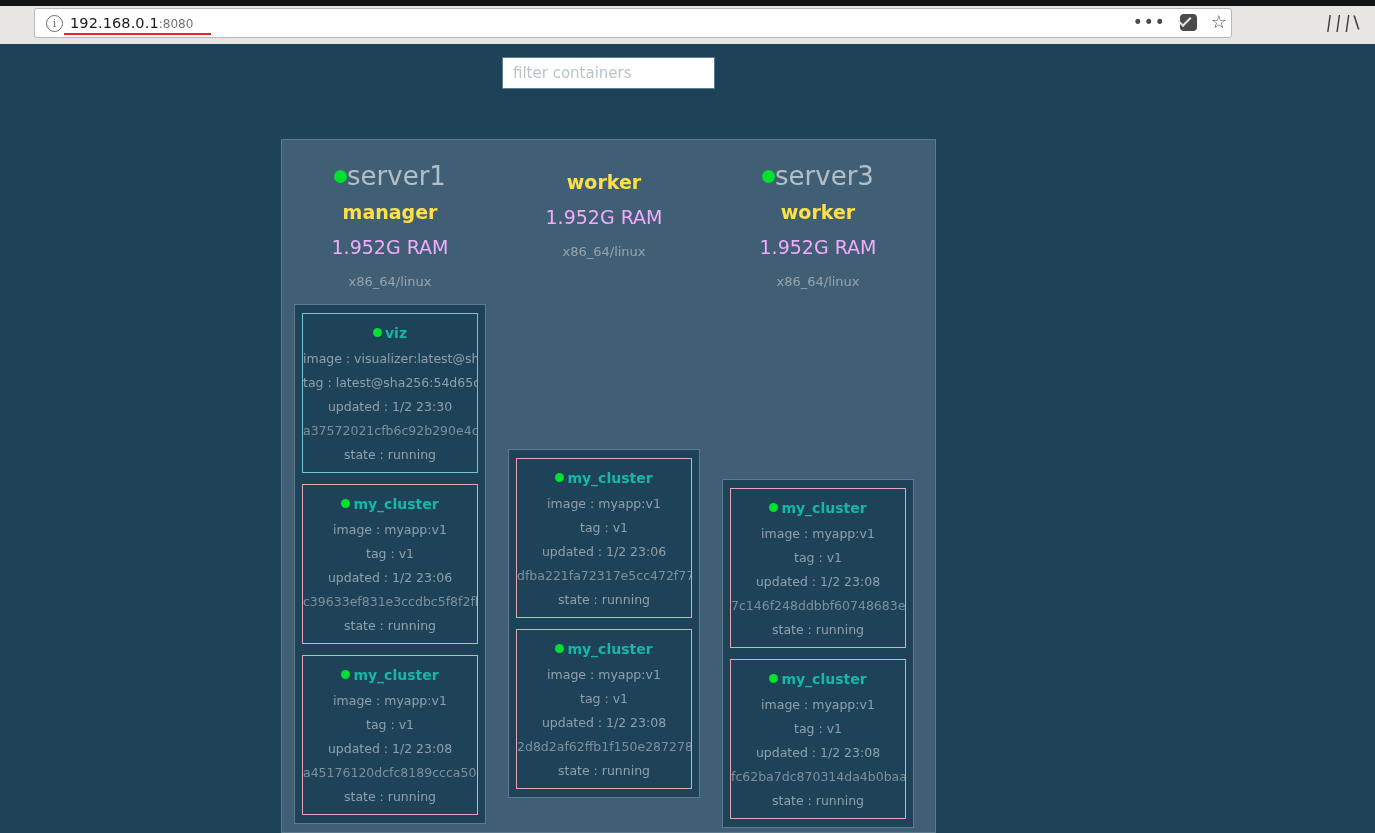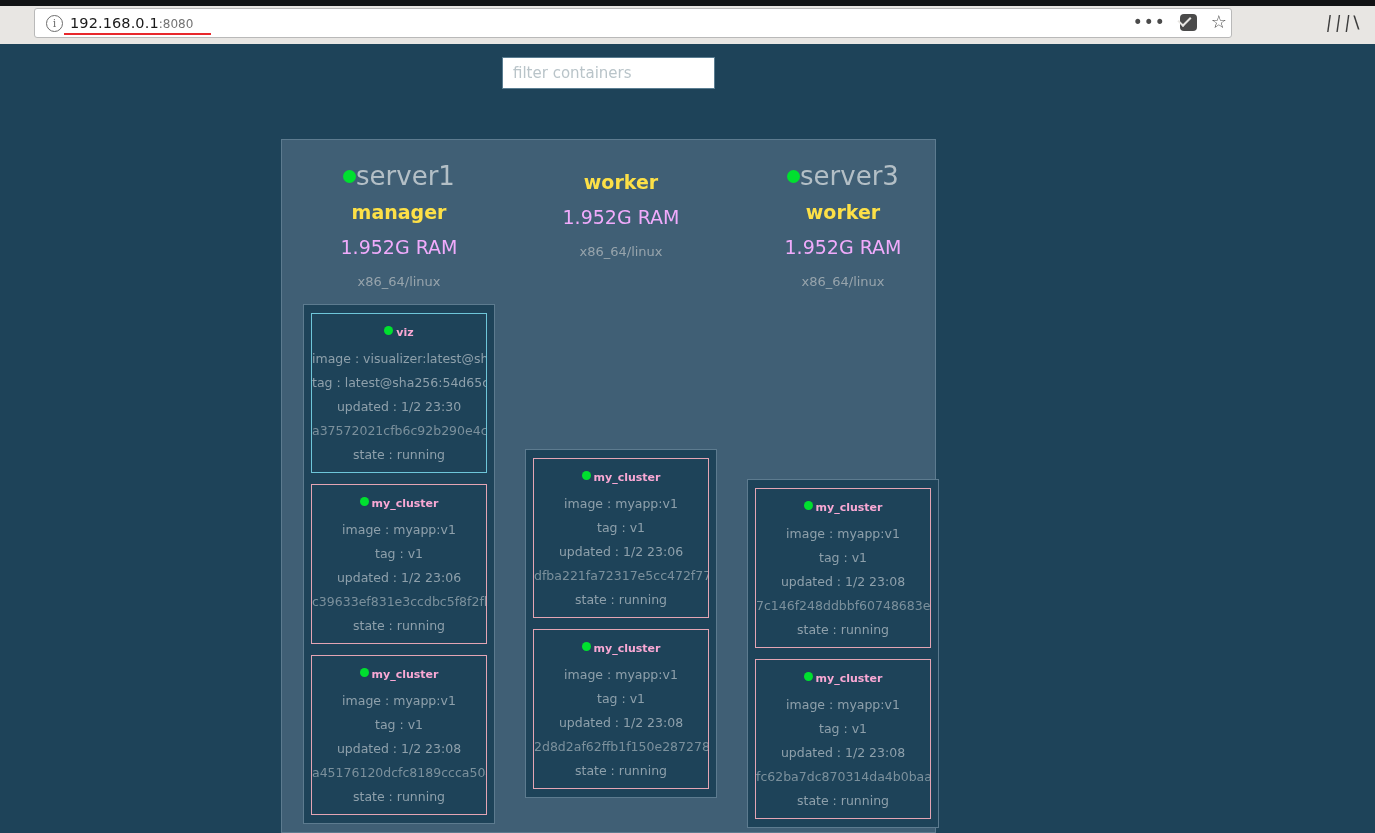--- a/index.html
+++ b/index.html
@@ -64,21 +64,21 @@
     font-family:"DejaVu Sans","Liberation Sans",sans-serif;font-size:15px;color:#2b2b2b;
   }
   .filter-input::placeholder{color:#b9c4c9;}
 
   .swarm-panel{
     position:absolute;left:281px;top:95px;width:655px;height:694px;
     background:#405f75;border:1px solid #5d7b8f;box-sizing:border-box;
   }
   .nodes-row{
     position:absolute;left:0;top:0;width:655px;
-    display:flex;gap:12px;padding-left:12px;box-sizing:border-box;
+    display:flex;gap:4px;padding-left:3px;box-sizing:border-box;
   }
   .node{width:210px;box-sizing:border-box;}
 
   .node-head{text-align:center;padding-top:21px;}
   .node-name{font-size:26px;color:#b3bfc6;line-height:30px;white-space:nowrap;}
   .dot{
     display:inline-block;width:13px;height:13px;border-radius:50%;
     background:#00e02f;vertical-align:2px;
   }
   .node-role{
@@ -98,21 +98,21 @@
   .container-card{
     border:1px solid #e4a5b4;background:#1e4359;
     margin:0 0 11px 0;padding:9px 0 9px 0;
     height:160px;box-sizing:border-box;overflow:hidden;
     text-align:center;position:relative;
   }
   .container-card:last-child{margin-bottom:0;}
   .container-card.viz{border-color:#6ec6d9;}
 
   .c-name{
-    font-size:11px;font-weight:bold;color:#f9a8d4;line-height:20px;white-space:nowrap;
+    font-size:14px;font-weight:bold;color:#14b8a6;line-height:20px;white-space:nowrap;
   }
   .c-name .dot{width:9px;height:9px;vertical-align:1px;margin-right:3px;}
   .c-line{
     font-size:12.5px;color:#8ea0ab;line-height:16px;margin-top:8px;white-space:nowrap;
   }
   .c-line.id{color:#7b909c;}
 </style>
 </head>
 <body>
 

